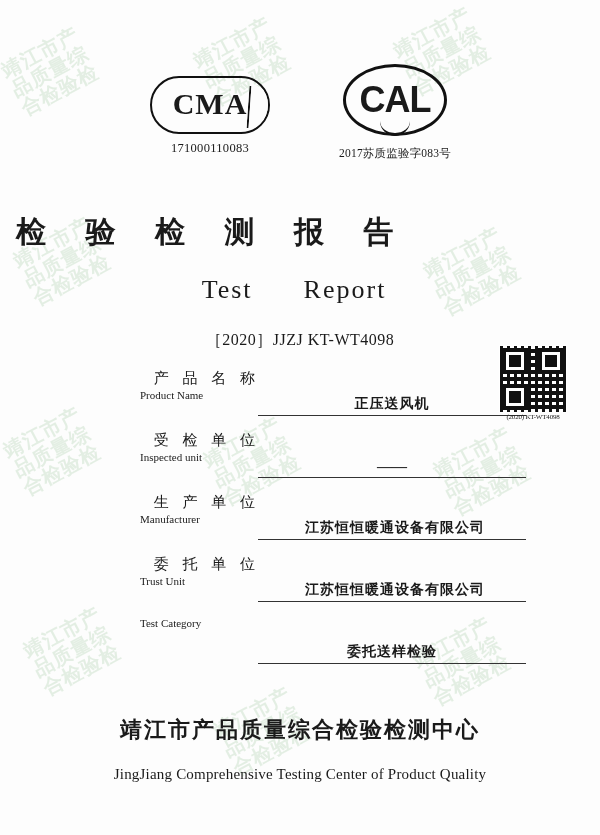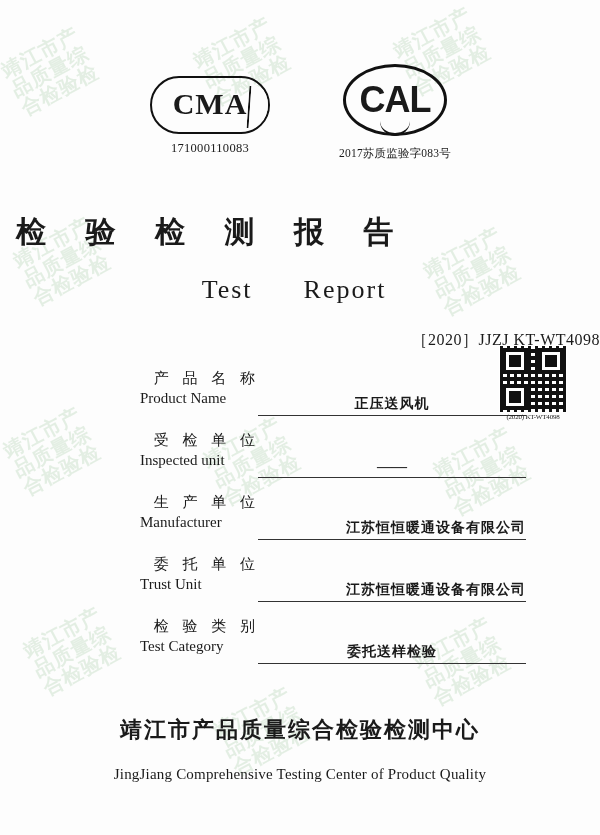--- a/index.html
+++ b/index.html
@@ -168,21 +168,21 @@
     letter-spacing: 2px;
     z-index: 2;
   }
   .title-en .gap { display: inline-block; width: 34px; }
 
   .report-no {
     position: absolute;
     top: 330px;
     left: 0;
     right: 0;
-    text-align: right;
+    text-align: center;
     font-size: 16px;
     letter-spacing: .5px;
     z-index: 2;
   }
 
   
   .qr-wrap {
     position: absolute;
     right: 30px;
     top: 345px;
@@ -245,21 +245,21 @@
   }
   .field .lbl-cn {
     font-size: 15px;
     font-weight: normal;
     letter-spacing: 5px;
     line-height: 1.35;
     white-space: nowrap;
     text-align: right;
   }
   .field .lbl-en {
-    font-size: 15px;
+    font-size: 11px;
     line-height: 1.35;
     white-space: nowrap;
   }
   .field .value-line {
     position: absolute;
     left: 118px;
     right: -16px;
     bottom: 14px;
     border-bottom: 1.1px solid #333;
     height: 26px;
@@ -272,21 +272,21 @@
     text-align: center;
     font-family: "Liberation Serif", serif;
     font-size: 14px;
     letter-spacing: 1px;
     font-weight: bold;
   }
   .field .value.dash {
     font-size: 15px;
     letter-spacing: 0;
   }
-  .field .value.leftish { text-align: right; padding-left: 6px; font-family: Liberation Mono, monospace; }
+  .field .value.leftish { text-align: center; padding-left: 6px; font-family: Liberation Mono, monospace; }
 
   
   .footer {
     position: absolute;
     bottom: 52px;
     left: 0;
     right: 0;
     text-align: center;
     z-index: 2;
   }
@@ -423,21 +423,20 @@
         <div class="lbl-cn">委 托 单 位</div>
         <div class="lbl-en">Trust    Unit</div>
       </div>
       <div class="value-line">
         <div class="value leftish">江苏恒恒暖通设备有限公司</div>
       </div>
     </div>
 
     <div class="field">
       <div class="labels">
-        <div class="lbl-cn">检 验 类 别</div>
         <div class="lbl-en">Test Category</div>
       </div>
       <div class="value-line">
         <div class="value">委托送样检验</div>
       </div>
     </div>
 
   </div>
 
   <div class="footer">

